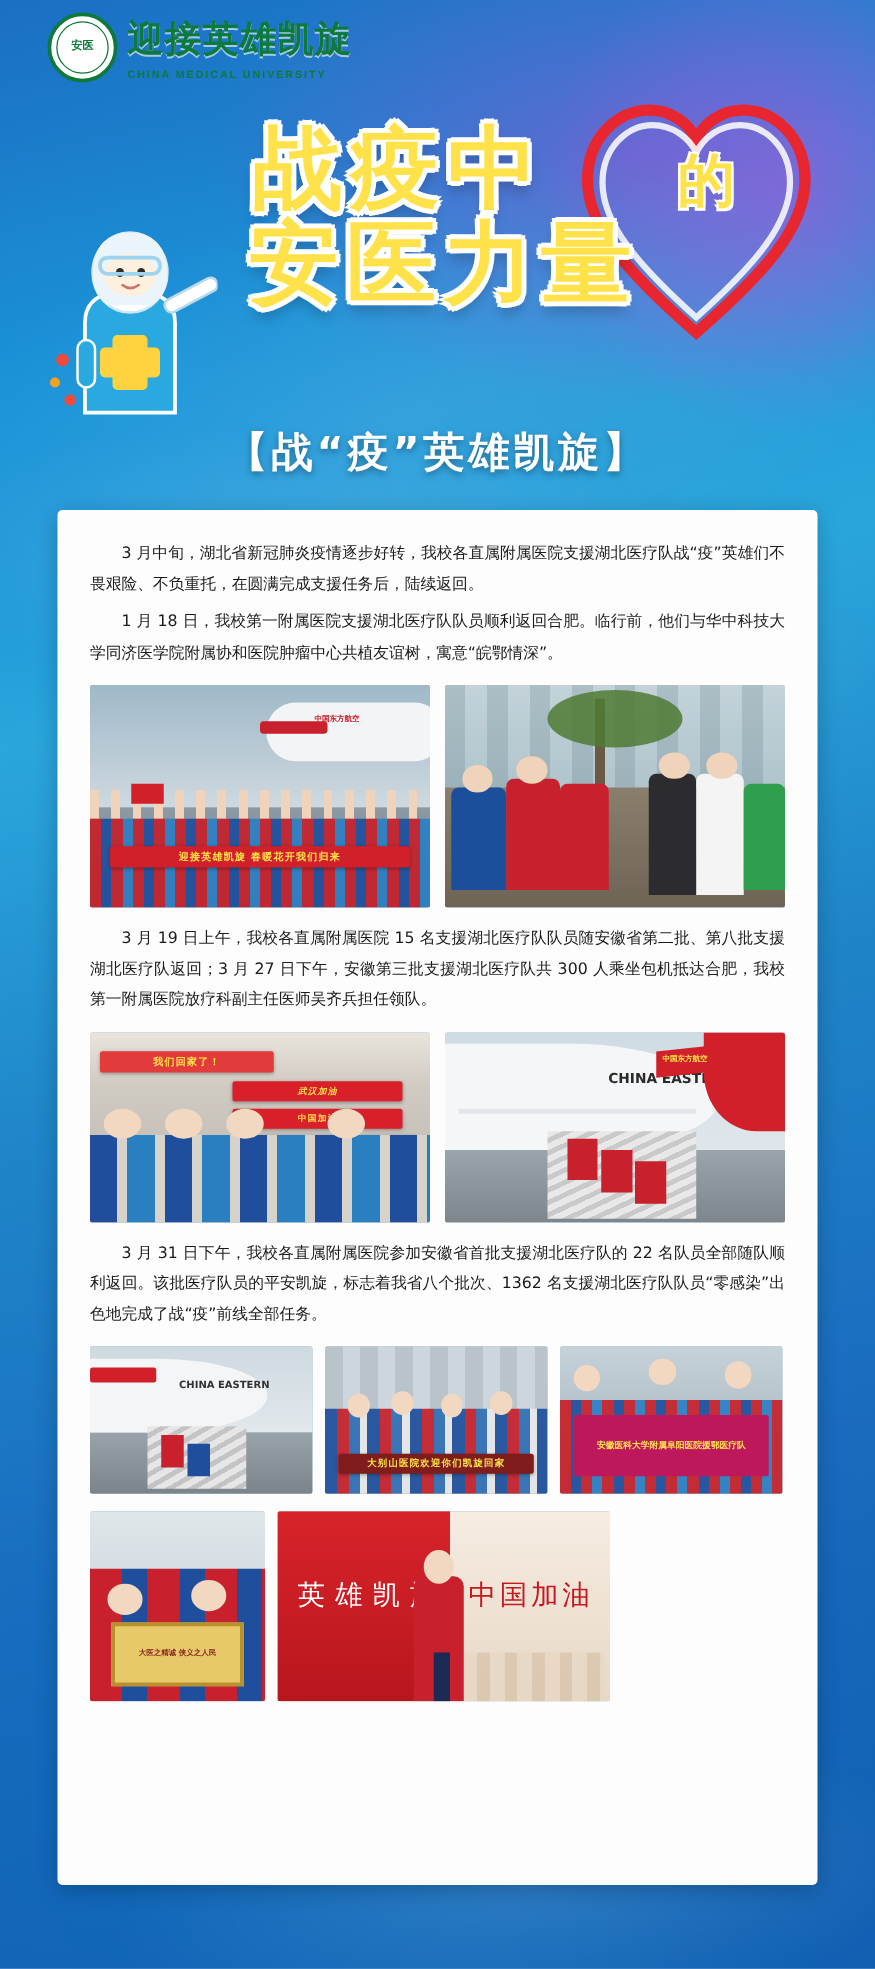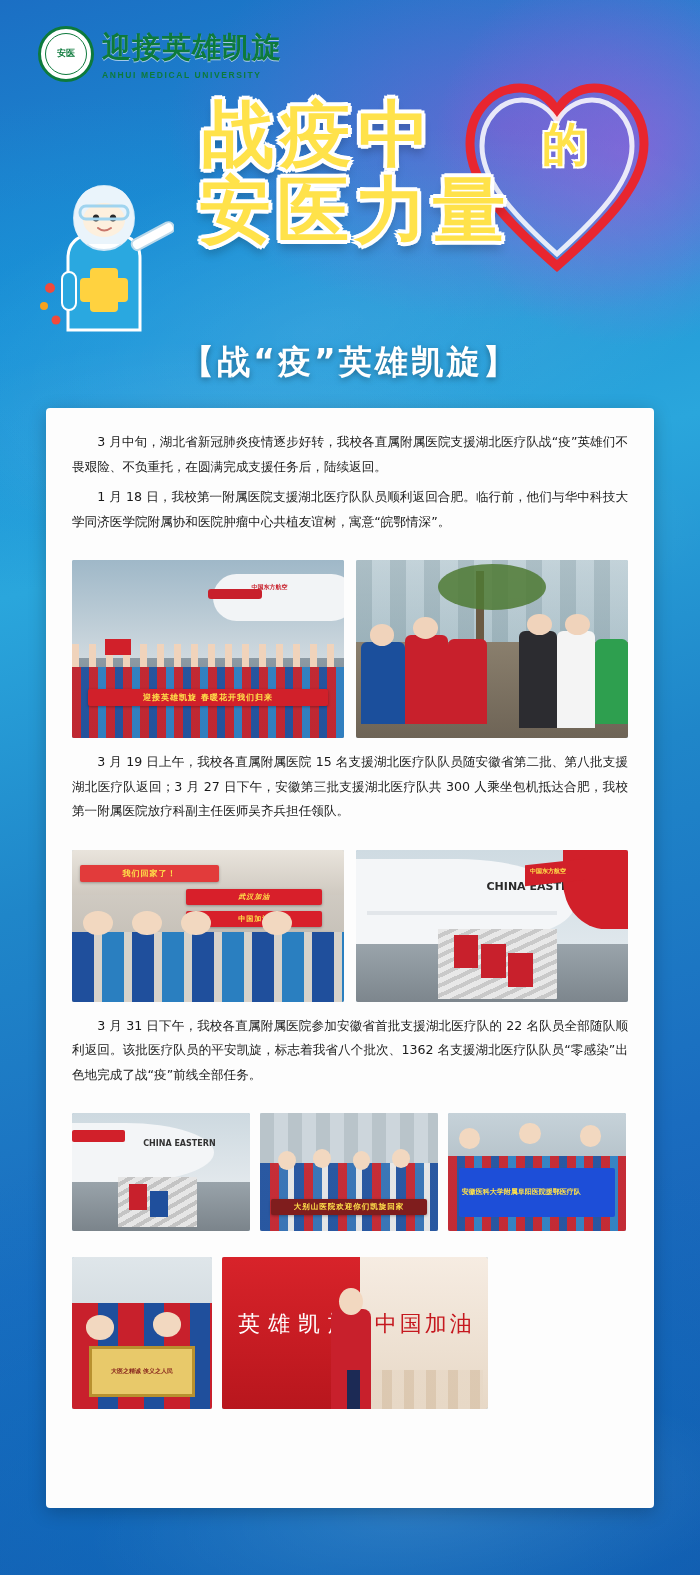--- a/index.html
+++ b/index.html
@@ -29,21 +29,21 @@
          background: radial-gradient(ellipse at 50% 50%, rgba(255,255,255,0.10), rgba(255,255,255,0) 60%);
          transform: rotate(9deg); }
   .sw3 { width: 760px; height: 260px; left: 40px; top: 1380px;
          background: radial-gradient(ellipse at 50% 50%, rgba(255,255,255,0.12), rgba(255,255,255,0) 62%);
          transform: rotate(-6deg); }
   .sw4 { width: 420px; height: 420px; left: 420px; top: -60px;
          background: radial-gradient(circle at 50% 50%, rgba(170,90,220,0.55), rgba(170,90,220,0) 66%); }
 
   
   .logo {
-    position: absolute; left: 38px; top: 26px;
+    position: absolute; left: 38px; top: 10px;
     display: flex; align-items: center; gap: 8px;
   }
   .logo-seal {
     width: 56px; height: 56px; border-radius: 50%;
     background: #fff;
     border: 3px solid #0d7a3c;
     display: flex; align-items: center; justify-content: center;
     position: relative;
   }
   .logo-seal::after {
@@ -121,21 +121,20 @@
     text-indent: 2em;
     text-align: justify;
     margin-bottom: 6px;
   }
 
   
   .row { display: flex; gap: 12px; margin: 14px 0 12px 0; }
   .ph {
     position: relative; overflow: hidden; border-radius: 2px;
     background: #9bb7c9;
-    margin-top: 12px;
   }
   .r1 .ph { height: 178px; }
   .r1 .ph.a { width: 272px; }
   .r1 .ph.b { width: 272px; }
   .r2 .ph { height: 152px; }
   .r2 .ph.a { width: 272px; }
   .r2 .ph.b { width: 272px; }
   .r3 { gap: 10px; }
   .r3 .ph { width: 178px; height: 118px; }
   .r4 { gap: 10px; }
@@ -186,21 +185,21 @@
 <div class="swoosh sw1"></div>
 <div class="swoosh sw2"></div>
 <div class="swoosh sw3"></div>
 
 <div class="logo">
   <div class="logo-seal">
     <span>安医</span>
   </div>
   <div class="logo-text">
     <div class="logo-cn">迎接英雄凯旋</div>
-    <div class="logo-en">ANHUI MEDICAL UNIVERSITY</div>
+    <div class="logo-en">CHINA MEDICAL UNIVERSITY</div>
   </div>
 </div>
 
 <div class="heart-wrap">
   <svg width="190" height="200" viewBox="0 0 190 200">
     <path d="M95 188 C 40 140, 8 104, 8 66 C 8 32, 32 10, 58 10 C 76 10, 90 22, 95 34 C 100 22, 114 10, 132 10 C 158 10, 182 32, 182 66 C 182 104, 150 140, 95 188 Z" fill="none" stroke="#e8262f" stroke-width="9"></path>
     <path d="M95 176 C 46 132, 20 100, 20 68 C 20 40, 40 22, 60 22 C 76 22, 89 32, 95 44 C 101 32, 114 22, 130 22 C 150 22, 170 40, 170 68 C 170 100, 144 132, 95 176 Z" fill="none" stroke="#ffffff" stroke-width="5" opacity="0.85"></path>
   </svg>
 </div>
 
@@ -344,22 +343,22 @@
       <div class="banner-strip" style="bottom:14%;background:#7f1d1d;font-size:7.5px;">大别山医院欢迎你们凯旋回家</div>
       <div style="position:absolute;left:10%;bottom:52%;width:10%;height:16%;background:#f2d8c0;border-radius:50%"></div>
       <div style="position:absolute;left:30%;bottom:54%;width:10%;height:16%;background:#f2d8c0;border-radius:50%"></div>
       <div style="position:absolute;left:52%;bottom:52%;width:10%;height:16%;background:#f2d8c0;border-radius:50%"></div>
       <div style="position:absolute;left:74%;bottom:54%;width:10%;height:16%;background:#f2d8c0;border-radius:50%"></div>
     </div>
 
     <div class="ph">
       <div style="position:absolute;inset:0;background:linear-gradient(180deg,#c6d2d9,#9fadb5)"></div>
       <div class="crowd" style="height:64%"></div>
-      <div style="position:absolute;left:6%;right:6%;bottom:12%;height:42%;background:#1d4ed8;border-radius:2px;
-        display:flex;align-items:center;justify-content:flex-start;padding:3px;">
+      <div style="position:absolute;left:6%;right:6%;bottom:12%;height:42%;background:#be185d;border-radius:2px;
+        display:flex;align-items:center;justify-content:center;padding:3px;">
         <span class="lbl" style="position:static;font-size:7px;color:#ffe24a;line-height:1.4;white-space:normal;text-align:center;">安徽医科大学附属阜阳医院援鄂医疗队</span>
       </div>
       <div style="position:absolute;left:6%;top:12%;width:12%;height:18%;background:#f2d8c0;border-radius:50%"></div>
       <div style="position:absolute;left:40%;top:8%;width:12%;height:18%;background:#f2d8c0;border-radius:50%"></div>
       <div style="position:absolute;left:74%;top:10%;width:12%;height:18%;background:#f2d8c0;border-radius:50%"></div>
     </div>
   </div>
 
   <div class="row r4">
     <div class="ph a">

